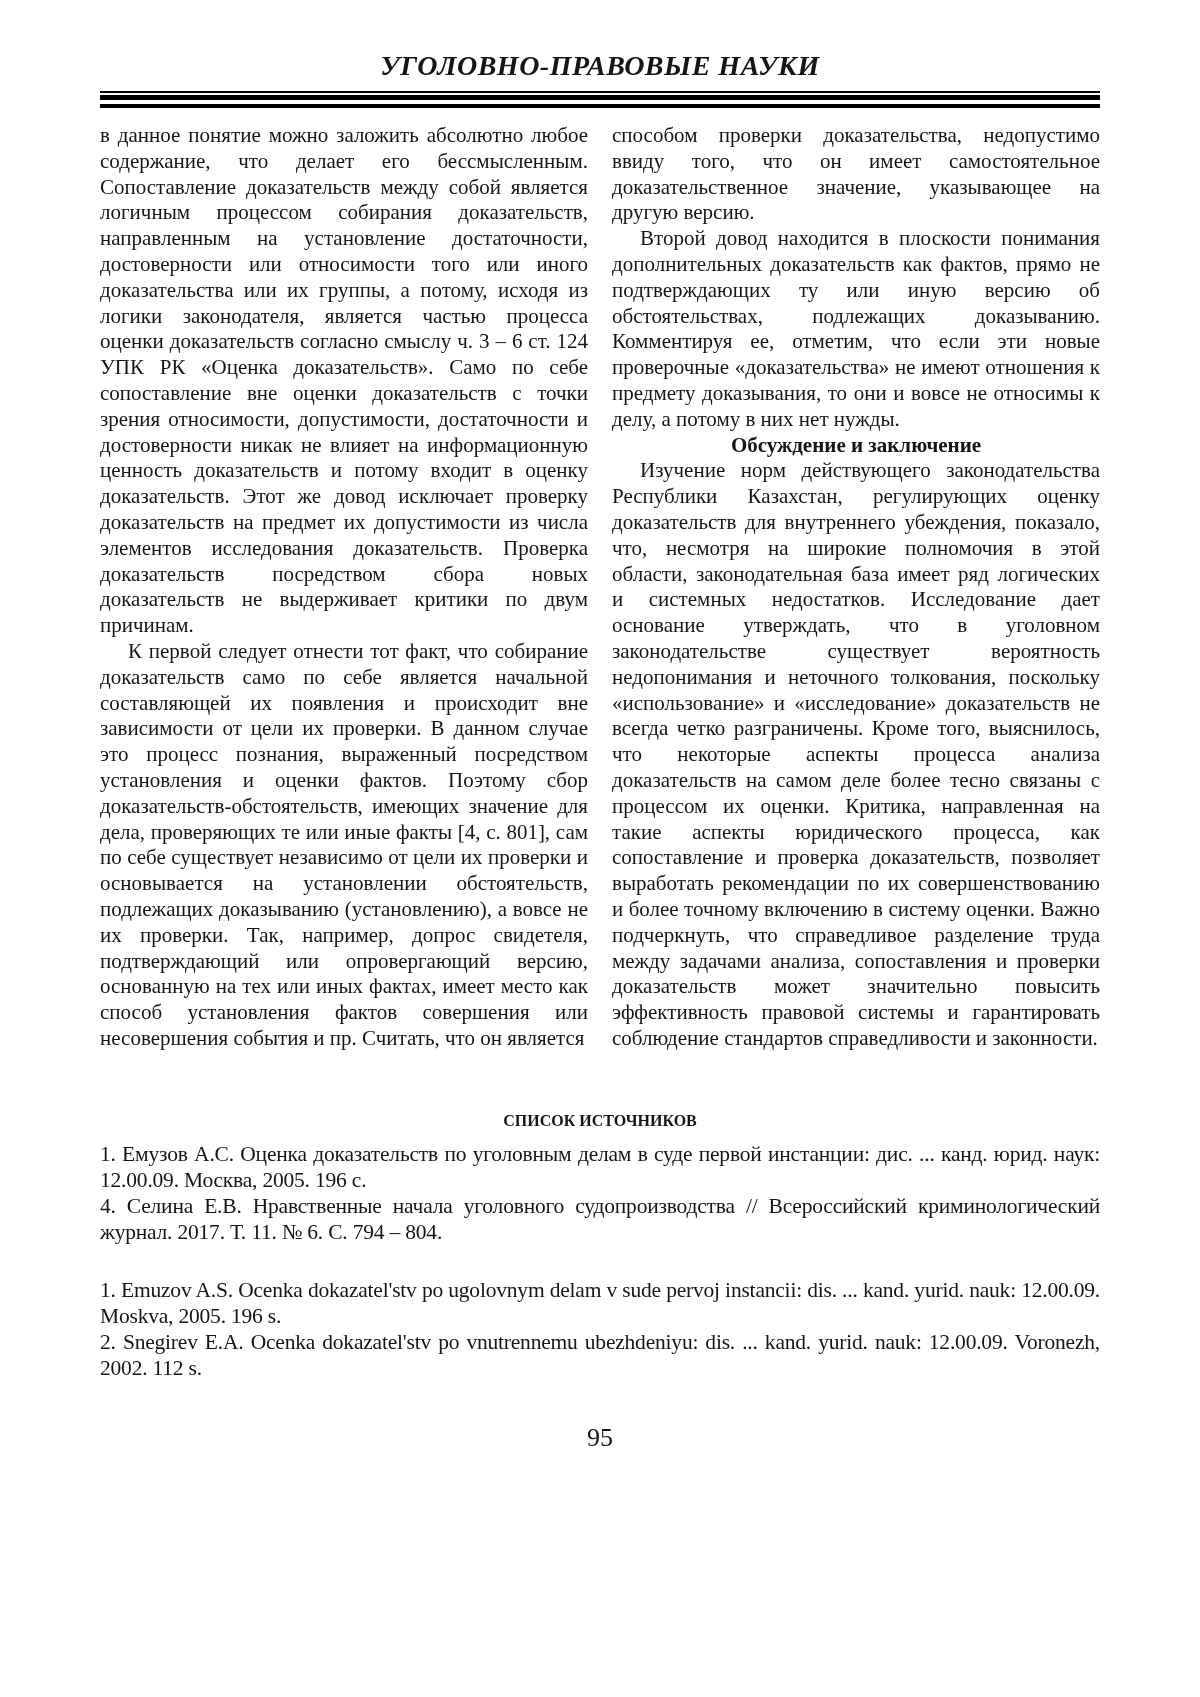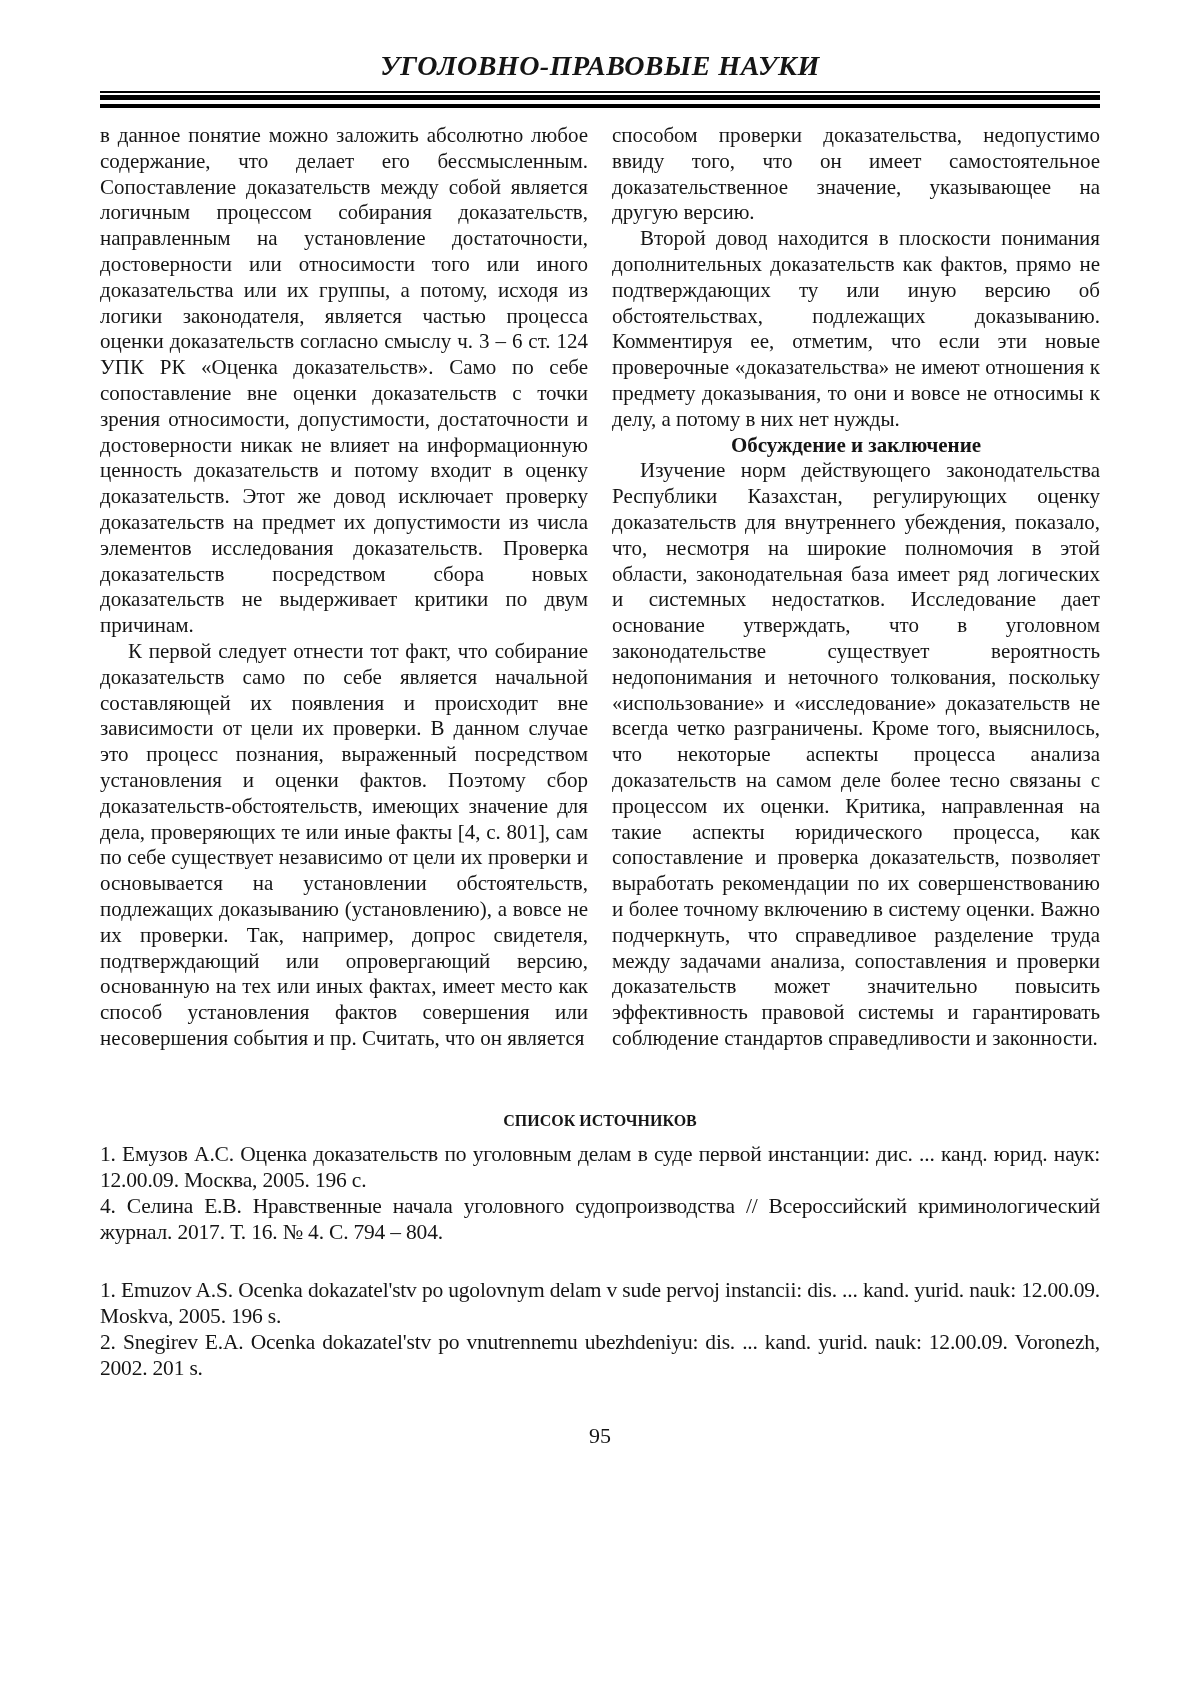--- a/index.html
+++ b/index.html
@@ -76,21 +76,21 @@
     letter-spacing: 0;
   }
   .list-section p { margin: 0; }
 
   
   .page-footer {
     margin-top: 42px;
     text-align: center;
   }
   .page-number {
-    font-size: 22px;
+    font-size: 26px;
     display: inline-block;
   }
 </style>
 </head>
 <body>
 
 <div class="page">
 
   <header>
     <h1 class="running-title">УГОЛОВНО-ПРАВОВЫЕ НАУКИ</h1>
@@ -115,25 +115,25 @@
       <p>Второй довод находится в плоскости понимания дополнительных доказательств как фактов, прямо не подтверждающих ту или иную версию об обстоятельствах, подлежащих доказыванию. Комментируя ее, отметим, что если эти новые проверочные «доказательства» не имеют отношения к предмету доказывания, то они и вовсе не относимы к делу, а потому в них нет нужды.</p>
       <h2 class="subheading">Обсуждение и заключение</h2>
       <p>Изучение норм действующего законодательства Республики Казахстан, регулирующих оценку доказательств для внутреннего убеждения, показало, что, несмотря на широкие полномочия в этой области, законодательная база имеет ряд логических и системных недостатков. Исследование дает основание утверждать, что в уголовном законодательстве существует вероятность недопонимания и неточного толкования, поскольку «использование» и «исследование» доказательств не всегда четко разграничены. Кроме того, выяснилось, что некоторые аспекты процесса анализа доказательств на самом деле более тесно связаны с процессом их оценки. Критика, направленная на такие аспекты юридического процесса, как сопоставление и проверка доказательств, позволяет выработать рекомендации по их совершенствованию и более точному включению в систему оценки. Важно подчеркнуть, что справедливое разделение труда между задачами анализа, сопоставления и проверки доказательств может значительно повысить эффективность правовой системы и гарантировать соблюдение стандартов справедливости и законности.</p>
     </div>
 
   </main>
 
   <section class="list-section sources">
     <h2 class="list-heading">СПИСОК ИСТОЧНИКОВ</h2>
     <p>1. Емузов А.С. Оценка доказательств по уголовным делам в суде первой инстанции: дис. ... канд. юрид. наук: 12.00.09. Москва, 2005. 196 с.</p>
-    <p>4. Селина Е.В. Нравственные начала уголовного судопроизводства // Всероссийский криминологический журнал. 2017. Т. 16. № 4. С. 794 – 804.</p>
+    <p>4. Селина Е.В. Нравственные начала уголовного судопроизводства // Всероссийский криминологический журнал. 2017. Т. 11. № 6. С. 794 – 804.</p>
   </section>
 
   <section class="list-section latin">
     <p>1. Emuzov A.S. Ocenka dokazatel'stv po ugolovnym delam v sude pervoj instancii: dis. ... kand. yurid. nauk: 12.00.09. Moskva, 2005. 196 s.</p>
-    <p>2. Snegirev E.A. Ocenka dokazatel'stv po vnutrennemu ubezhdeniyu: dis. ... kand. yurid. nauk: 12.00.09. Voronezh, 2002. 201 s.</p>
+    <p>2. Snegirev E.A. Ocenka dokazatel'stv po vnutrennemu ubezhdeniyu: dis. ... kand. yurid. nauk: 12.00.09. Voronezh, 2002. 112 s.</p>
   </section>
 
   <footer class="page-footer">
     <span class="page-number">95</span>
   </footer>
 
 </div>
 
 </body></html>

